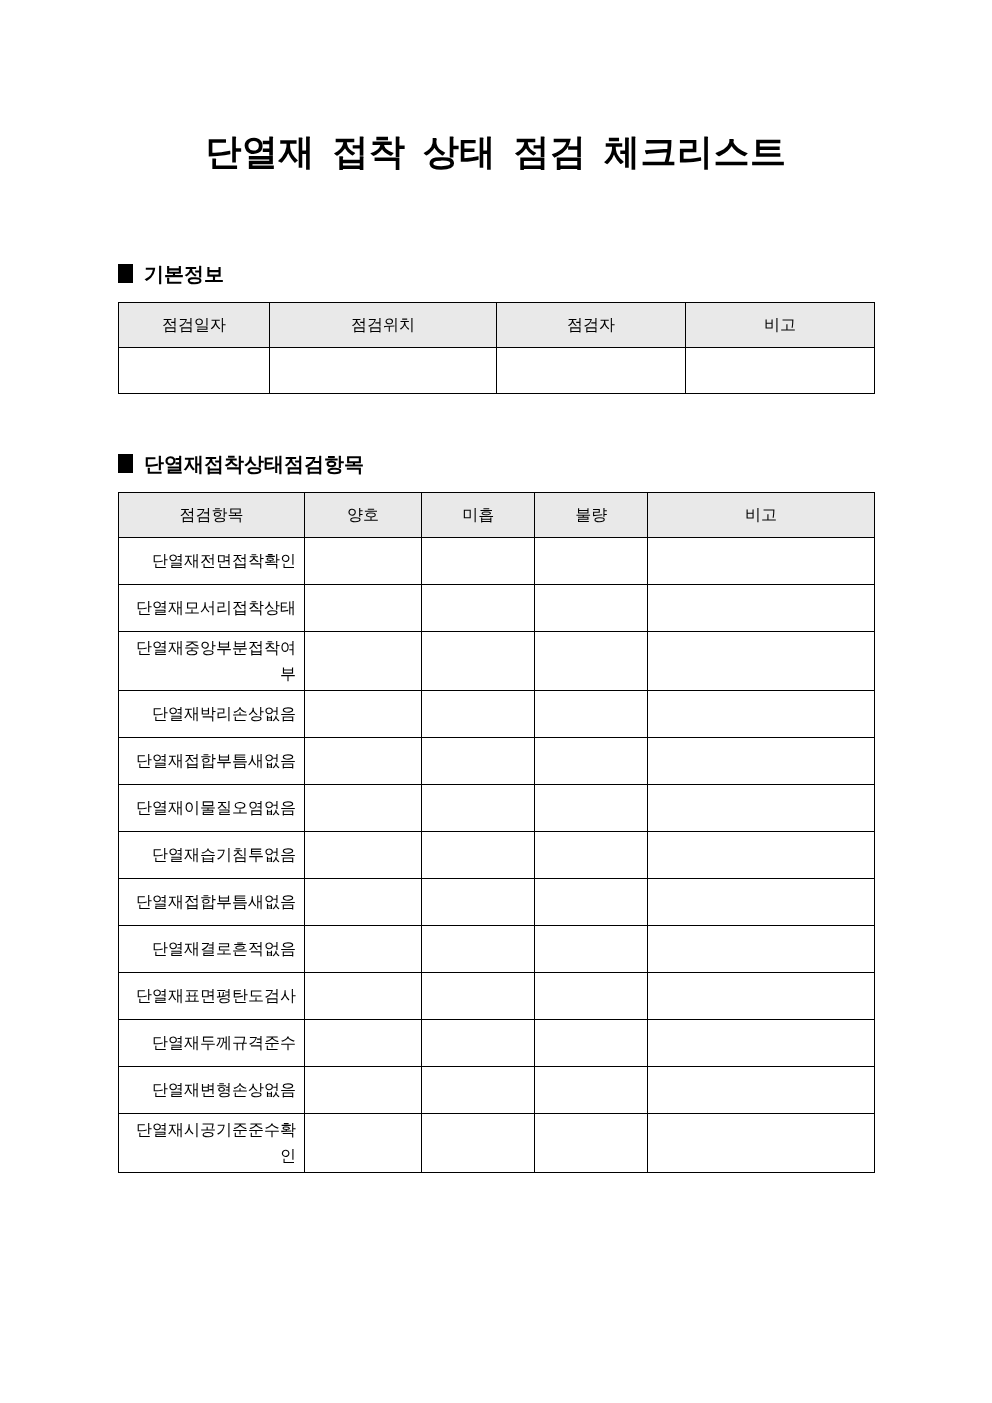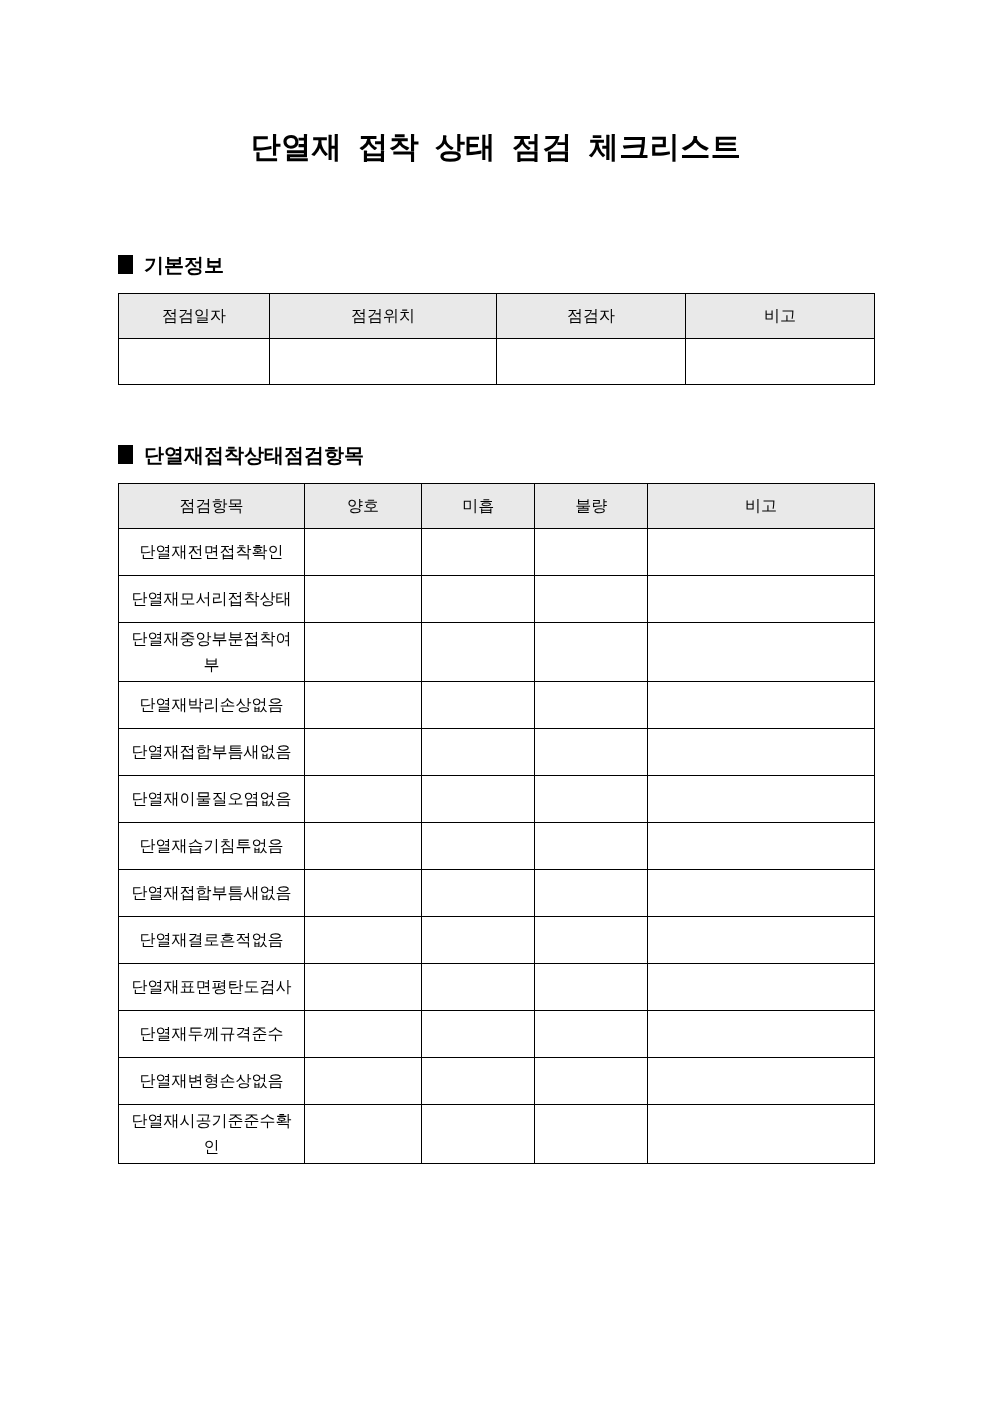--- a/index.html
+++ b/index.html
@@ -17,21 +17,21 @@
   .page{
     position:relative;
     width:992px;
     height:1403px;
     background:var(--page-bg);
     overflow:hidden;
   }
   .doc-title{
     padding-top:124px;
     text-align:center;
-    font-size:30px;
+    font-size:36px;
     font-weight:700;
     letter-spacing:0.5px;
     word-spacing:7px;
     line-height:1.55;
   }
   .content{
     margin-left:118px;
     width:757px;
   }
   .section-heading{
@@ -71,21 +71,21 @@
   }
   th{
     background:var(--header-bg);
     text-align:center;
     height:45px;
     padding:2px 6px;
   }
   .basic-table td{height:46px;padding:3px 8px;}
   .check-table td{height:47px;padding:3px 8px;}
   td.item{
-    text-align:center;
+    text-align:right;
     word-break:break-all;
   }
 </style>
 </head>
 <body>
 
 <div class="page">
 
   <h1 class="doc-title">단열재 접착 상태 점검 체크리스트</h1>
 

